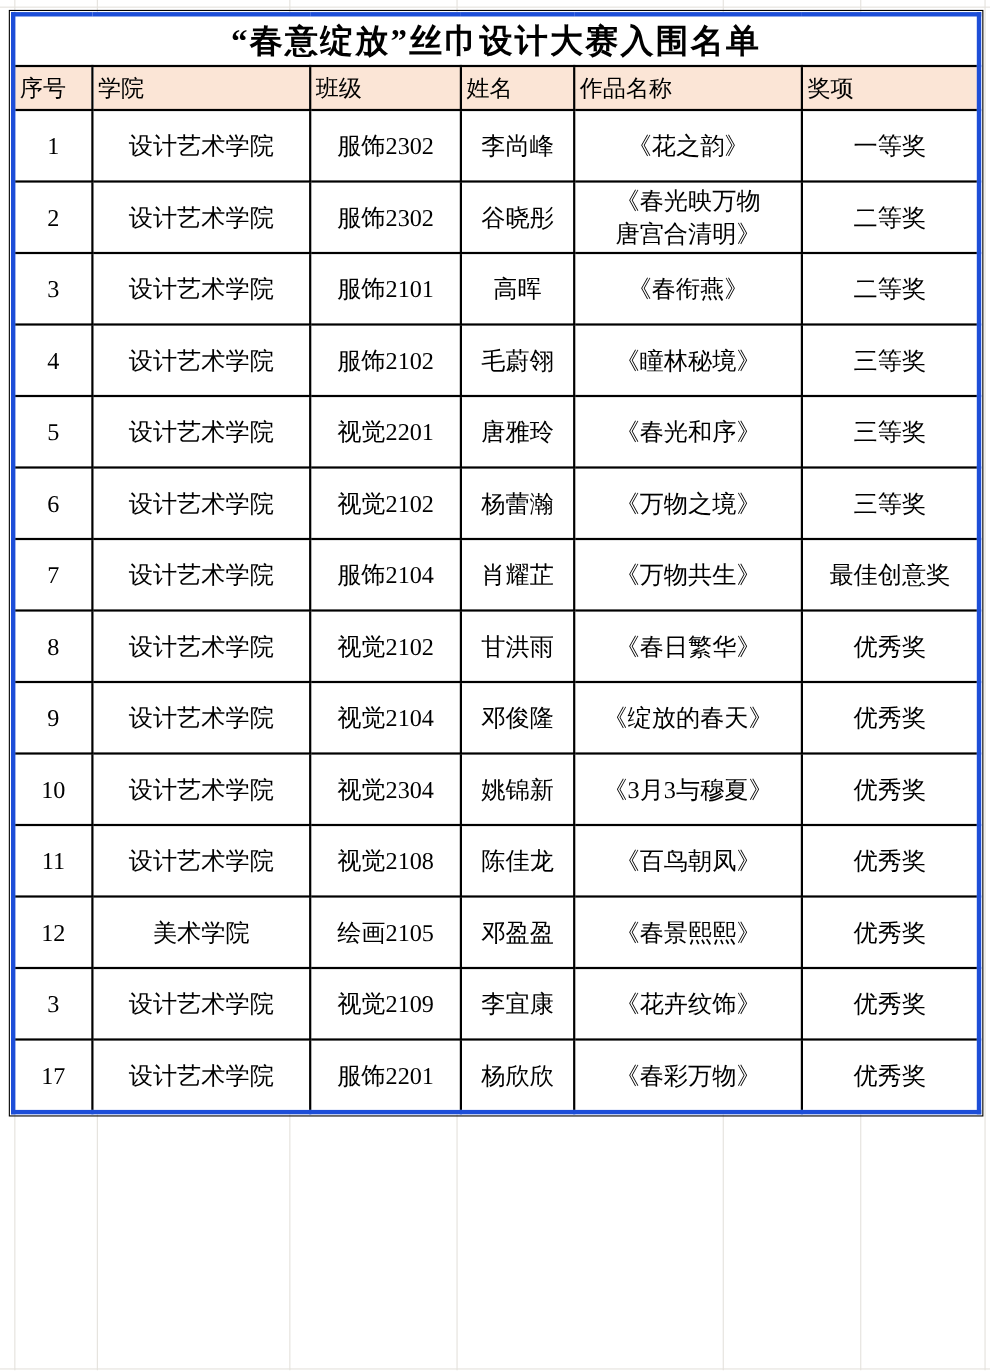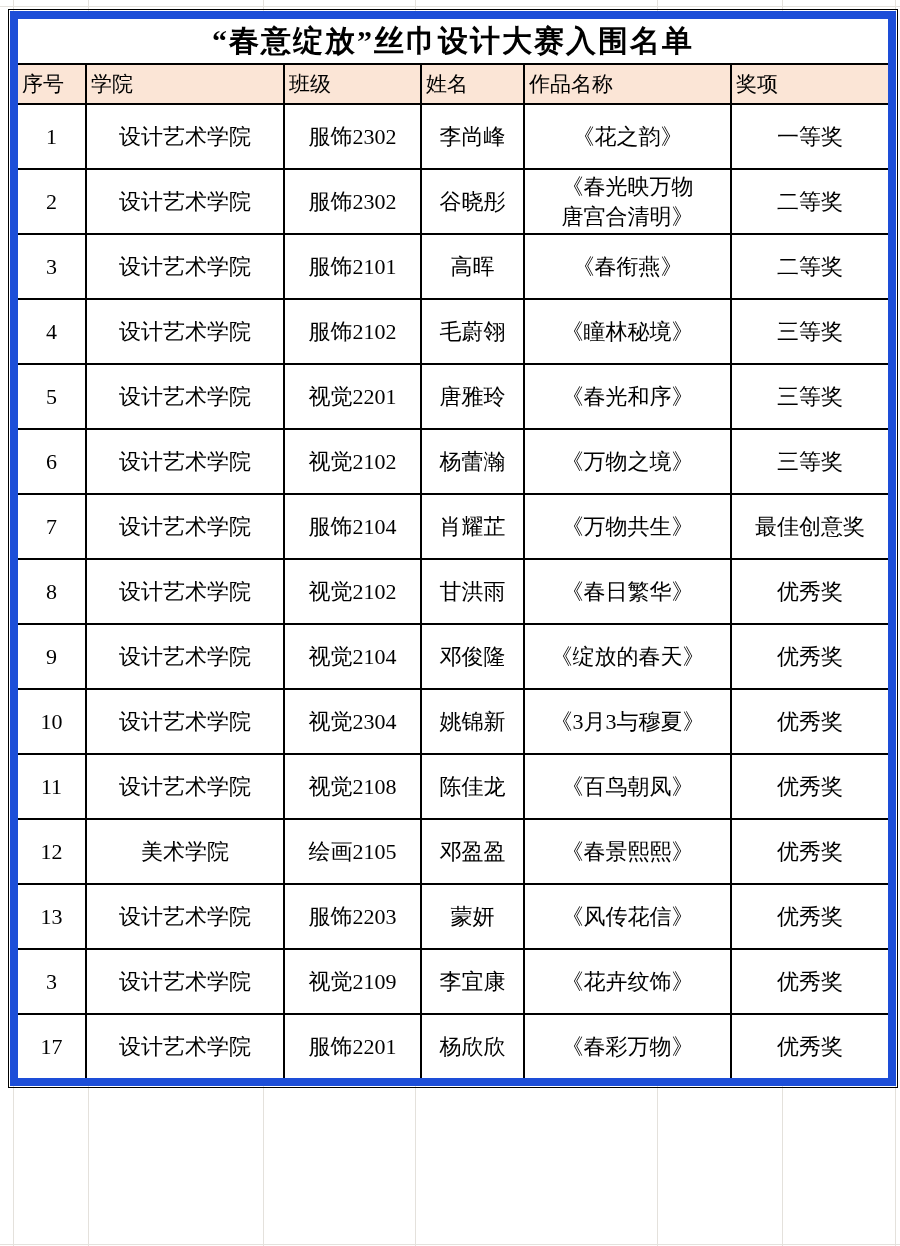--- a/index.html
+++ b/index.html
@@ -22,21 +22,21 @@
 
   table.sheet-table {
     position: absolute;
     left: 10px;
     top: 11px;
     width: 878px;
     z-index: 1;
     border-collapse: collapse;
     table-layout: fixed;
     background: #ffffff;
-    border: 8px solid #1d4ed8;
+    border: 4px solid #1d4ed8;
     outline: 1px solid #000000;
     outline-offset: 1px;
   }
   td, th {
     border: 2px solid #000000;
     overflow: hidden;
     padding: 0;
   }
   .row-title td {
     height: 44px;
@@ -199,28 +199,20 @@
       </tr>
       <tr>
         <td>12</td>
         <td>美术学院</td>
         <td>绘画2105</td>
         <td>邓盈盈</td>
         <td class="work">《春景熙熙》</td>
         <td>优秀奖</td>
       </tr>
       <tr>
-        <td>13</td>
-        <td>设计艺术学院</td>
-        <td>服饰2203</td>
-        <td>蒙妍</td>
-        <td class="work">《风传花信》</td>
-        <td>优秀奖</td>
-      </tr>
-      <tr>
         <td>3</td>
         <td>设计艺术学院</td>
         <td>视觉2109</td>
         <td>李宜康</td>
         <td class="work">《花卉纹饰》</td>
         <td>优秀奖</td>
       </tr>
       <tr>
         <td>17</td>
         <td>设计艺术学院</td>

